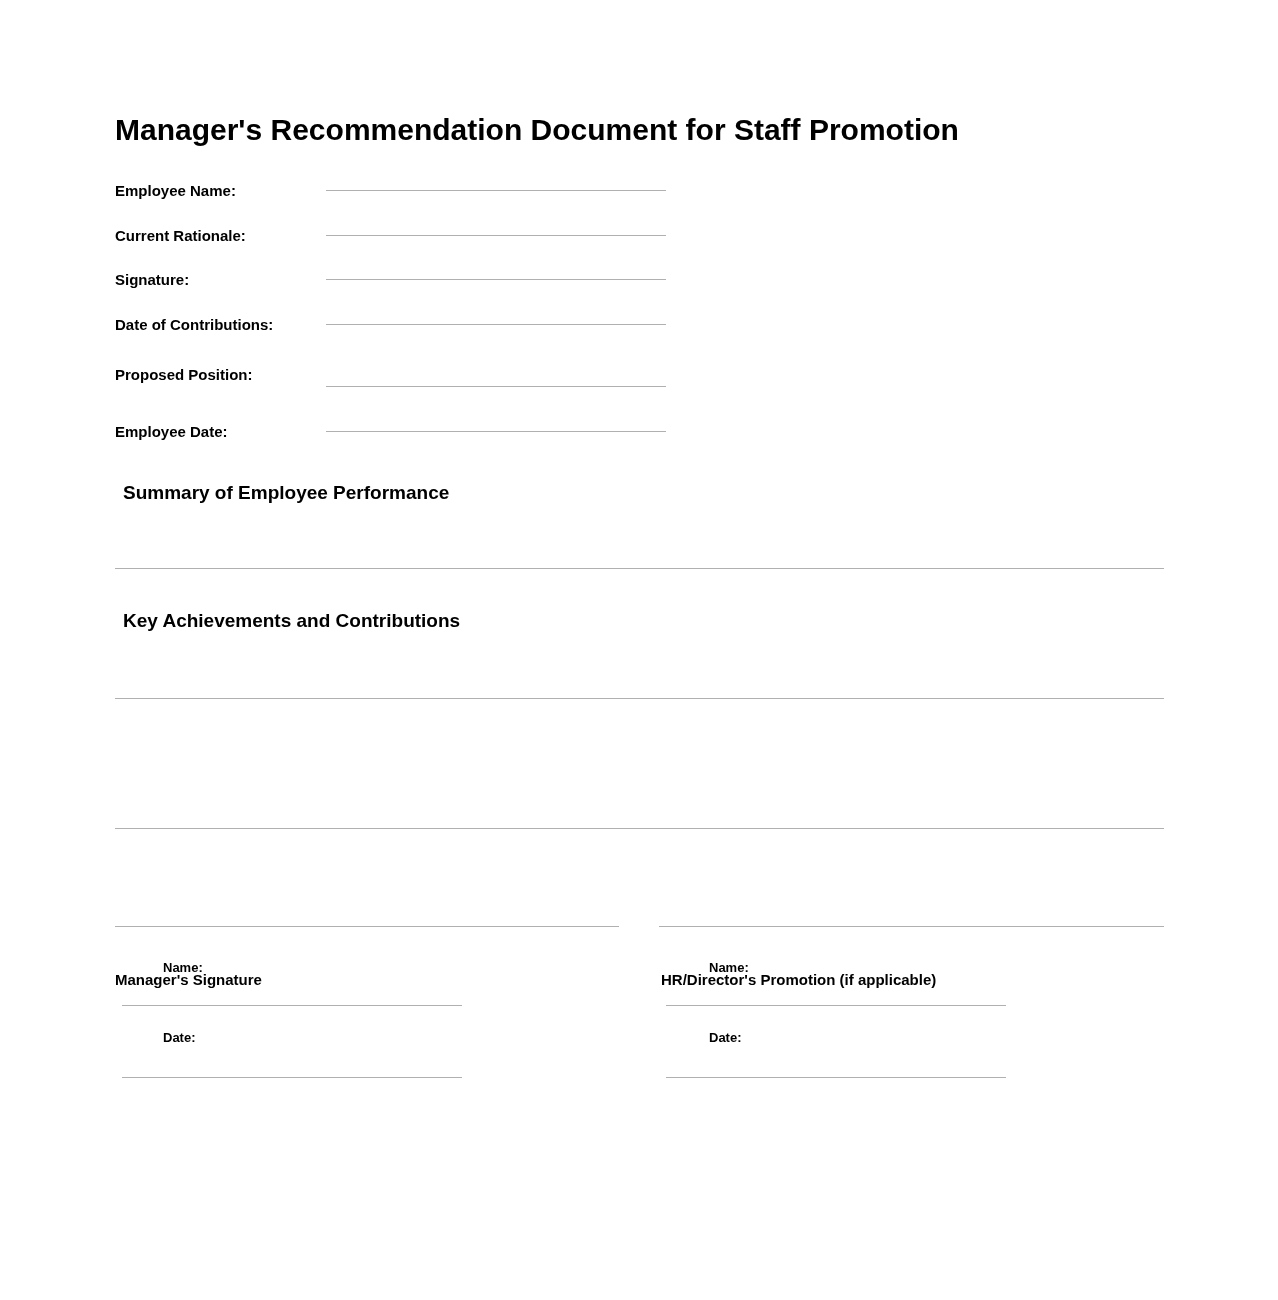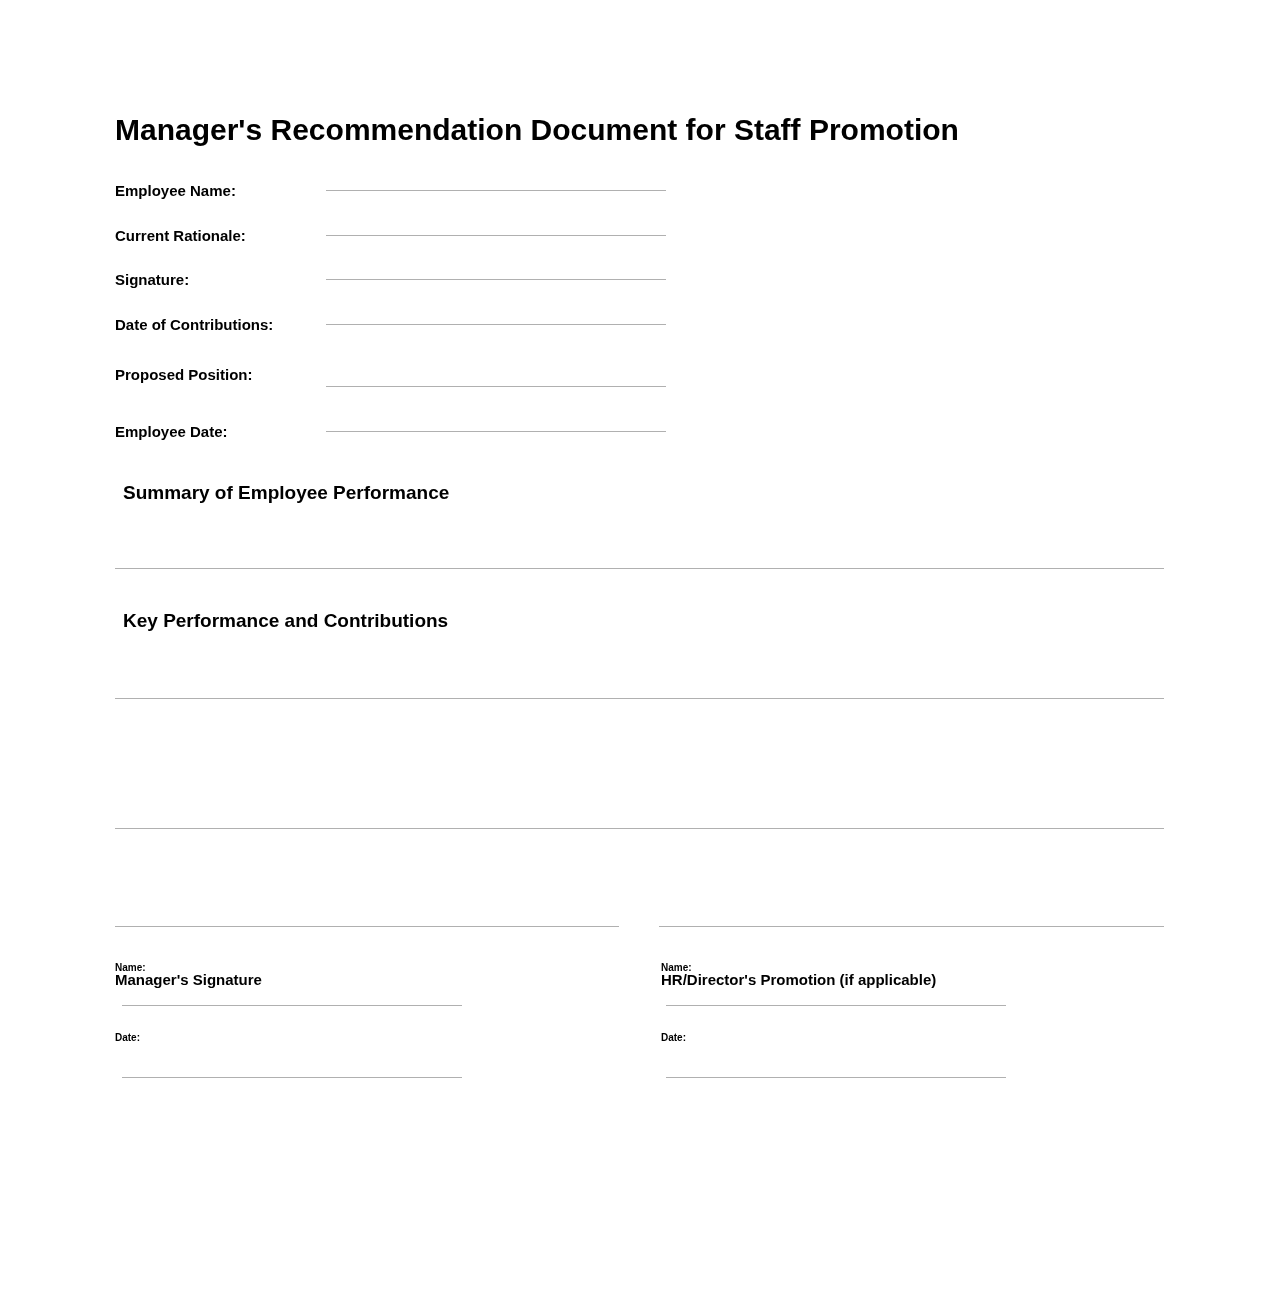--- a/index.html
+++ b/index.html
@@ -72,24 +72,25 @@
   .sig-title {
     position: absolute;
     font-size: 15px;
     line-height: 16px;
     font-weight: bold;
     white-space: nowrap;
     margin-top: 36px;
   }
   .sig-label {
     position: absolute;
-    font-size: 10px;
+    font-size: 13px;
     line-height: 16px;
     font-weight: bold;
     white-space: nowrap;
+    margin-left: 48px;
   }
   .sig-line {
     position: absolute;
     width: 340px;
     height: 14px;
     border-bottom: 1px solid #b0b0b0;
     font-size: 15px;
     line-height: 14px;
   }
 </style>
@@ -115,21 +116,21 @@
   <div class="field-label" style="top:360px">Proposed Position:</div>
   <div class="field-line" style="top:372px"><span></span></div>
 
   <div class="field-label" style="top:417px">Employee Date:</div>
   <div class="field-line" style="top:417px"><span></span></div>
 
   <h2 class="section-heading" style="top:474px">Summary of Employee Performance</h2>
   <div class="section-area" style="top:500px;height:66px"></div>
   <hr class="rule rule-wide" style="top:568px">
 
-  <h2 class="section-heading" style="top:602px">Key Performance and Contributions</h2>
+  <h2 class="section-heading" style="top:602px">Key Achievements and Contributions</h2>
   <div class="section-area" style="top:628px;height:68px"></div>
   <hr class="rule rule-wide" style="top:698px">
 
   <div class="section-area" style="top:759px;height:67px"></div>
   <hr class="rule rule-wide" style="top:828px">
 
   <hr class="rule" style="top:926px;left:115px;width:504px">
   <div class="sig-title" style="top:936px;left:115px">Manager's Signature</div>
   <div class="sig-label" style="top:960px;left:115px">Name:</div>
   <div class="sig-line" style="top:991px;left:122px"><span></span></div>

